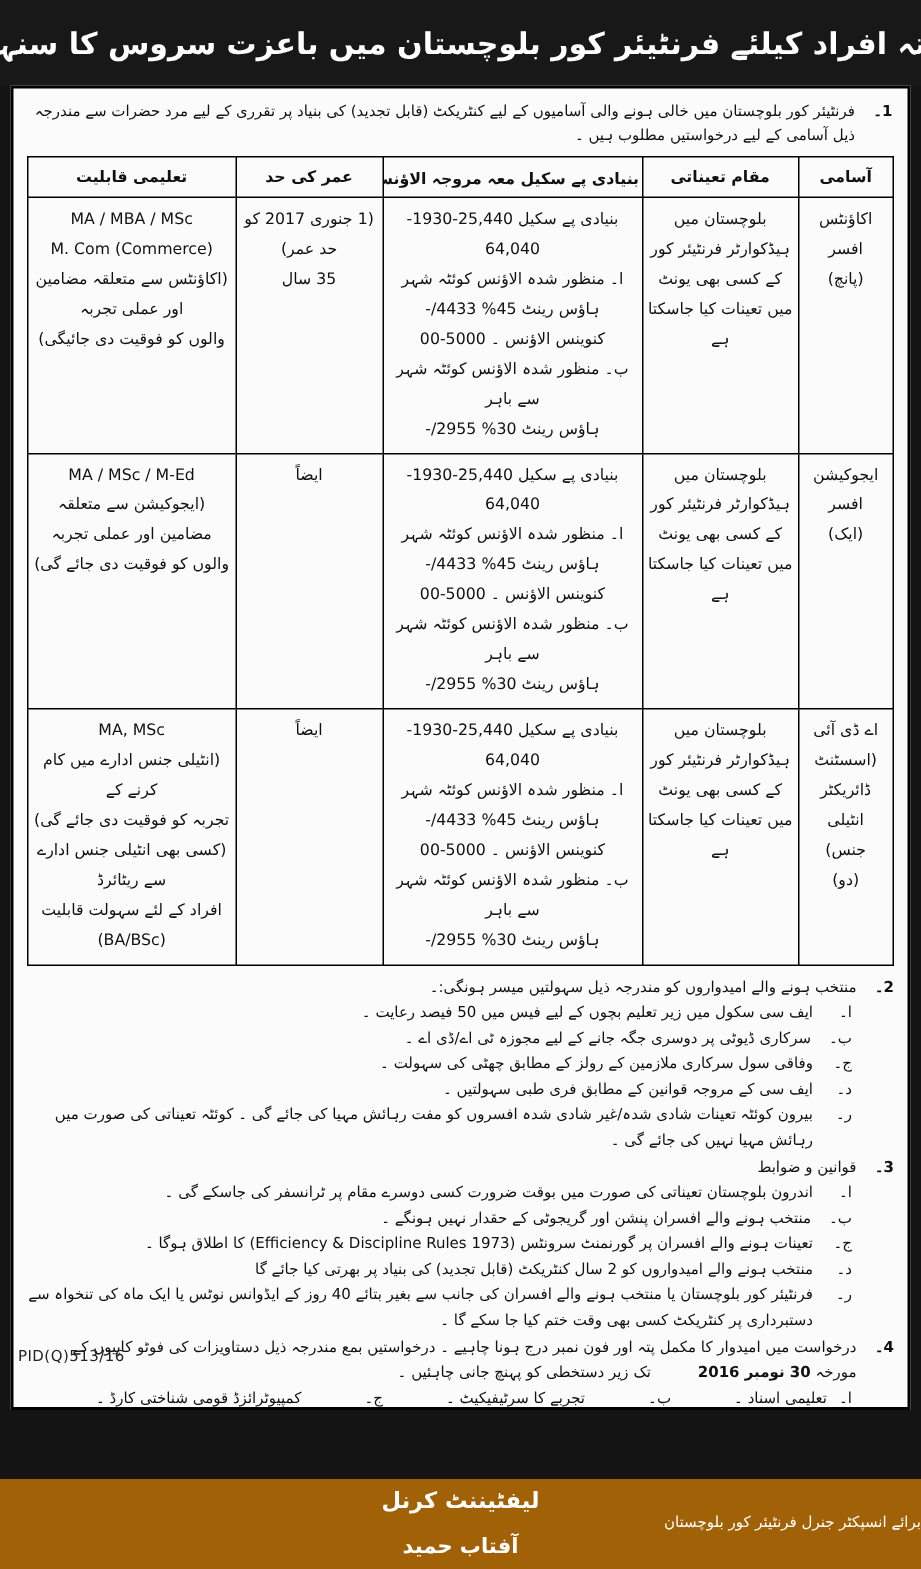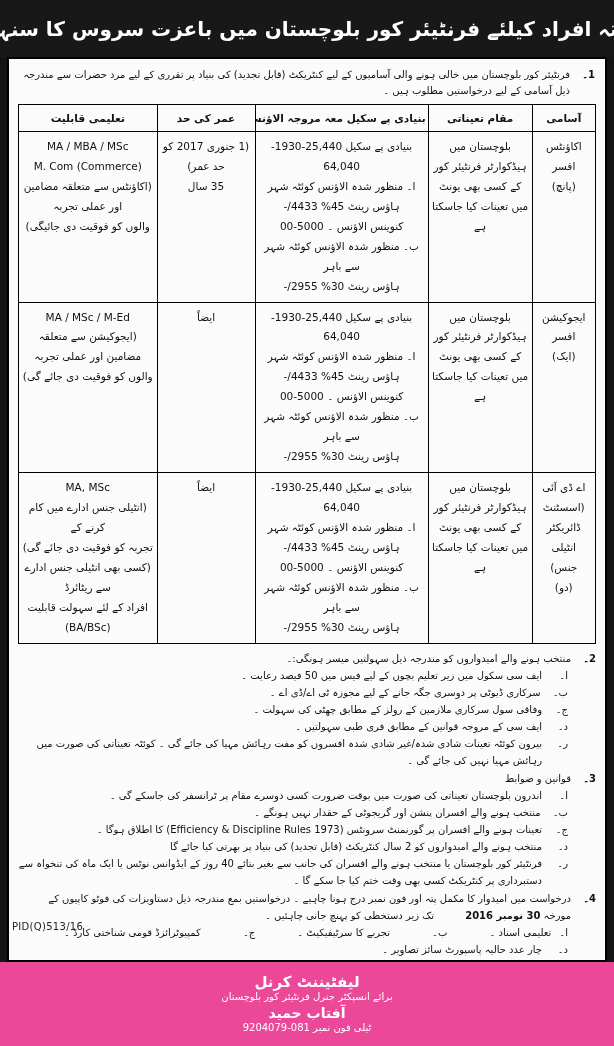--- a/index.html
+++ b/index.html
@@ -55,25 +55,25 @@
   }
   .docs-row .pair{display:flex;gap:8px;}
 
   .pid{
     position:absolute;left:3px;bottom:28px;direction:ltr;
     font-size:10px;letter-spacing:0.3px;color:#222;
   }
 
   
   .footer-band{
-    height:84px;flex:none;background:#ec4899;color:#fff;text-align:center;direction:rtl;
-    display:flex;flex-direction:column;justify-content:center;gap:1px;
+    height:60px;flex:none;background:#a16207;color:#fff;text-align:center;direction:rtl;
+    display:flex;flex-direction:column;justify-content:center;gap:1px;margin-top:46px;
   }
   .f-rank{font-size:15px;font-weight:bold;letter-spacing:2px;line-height:1.1;}
-  .f-for{font-size:10px;line-height:1.25;}
+  .f-for{font-size:10px;line-height:1.25;text-align:right;}
   .f-name{font-size:14px;font-weight:bold;letter-spacing:6px;line-height:1.2;}
   .f-phone{font-size:10px;line-height:1.2;}
 </style>
 </head>
 <body>
 
 <div class="ad">
 
   <header class="title-band">
     <h1>تعلیم یافتہ افراد کیلئے فرنٹیئر کور بلوچستان میں باعزت سروس کا سنہری موقع</h1>
@@ -267,19 +267,15 @@
 
     </section>
 
     <div class="pid">PID(Q)513/16</div>
   </main>
 
   <footer class="footer-band">
     <div class="f-rank">لیفٹیننٹ کرنل</div>
     <div class="f-for">برائے انسپکٹر جنرل فرنٹیئر کور بلوچستان</div>
     <div class="f-name">آفتاب حمید</div>
-    <div class="f-phone">
-      <span>ٹیلی فون نمبر</span>
-      <span>081-9204079</span>
-    </div>
   </footer>
 
 </div>
 
 </body></html>

